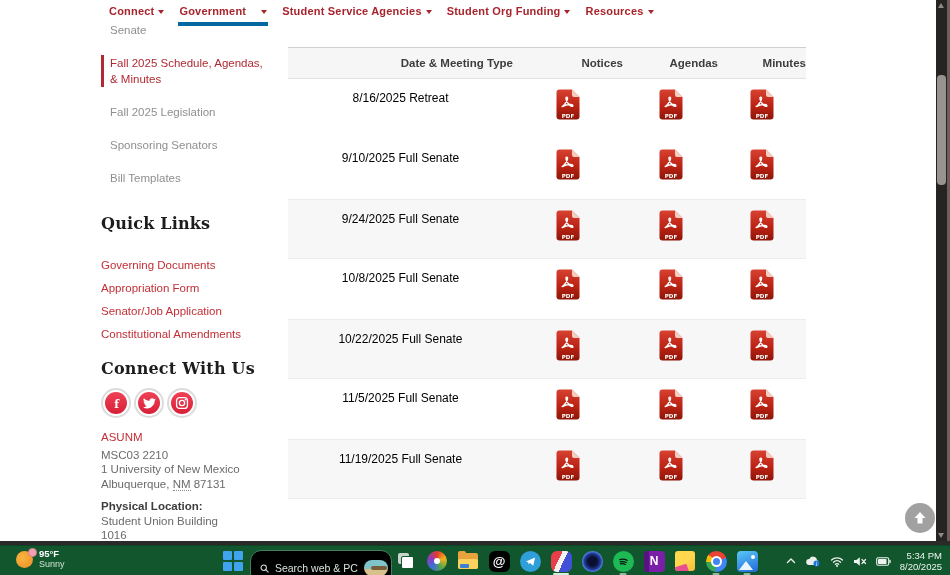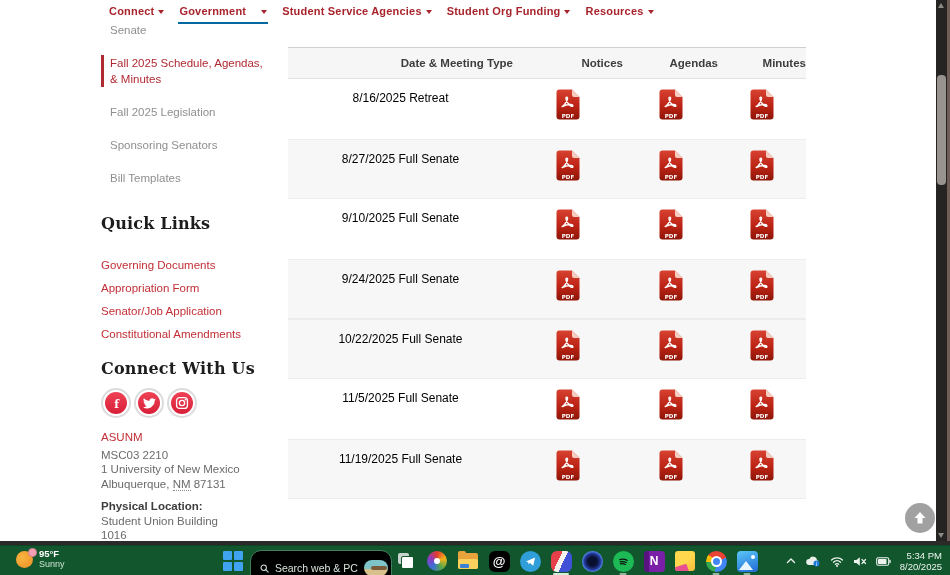--- a/index.html
+++ b/index.html
@@ -9,21 +9,21 @@
   }
   
   .page{position:absolute;left:0;top:0;width:936px;height:541px;background:#fff;overflow:hidden;}
 
   
   .topnav{position:absolute;left:108px;top:2px;display:flex;gap:13px;align-items:flex-start;}
   .nav-item{
     color:#a8242c;font-size:11px;font-weight:600;letter-spacing:.2px;
     display:flex;align-items:center;gap:4px;padding:3px 1px 5px;cursor:pointer;white-space:nowrap;
   }
-  .nav-item.active{border-bottom:2px solid #0369a1;gap:15px;}
+  .nav-item.active{border-bottom:4px solid #0369a1;gap:15px;}
   .caret{width:0;height:0;border-left:3.5px solid transparent;border-right:3.5px solid transparent;border-top:4px solid #a8242c;margin-top:1px;}
 
   
   .sidebar{position:absolute;left:101px;top:22px;width:172px;}
   .side-item{color:#8f8f8f;font-size:11.5px;padding:0 0 0 9px;margin:0 0 17px;line-height:16px;cursor:pointer;}
   .side-item.active{color:#b02a33;border-left:3px solid #b02a33;padding-left:6px;width:158px;}
   .slab{font-family:"DejaVu Serif",serif;font-weight:700;color:#1d1d1d;letter-spacing:.2px;}
   .ql-title{font-size:16px;margin:28px 0 26px;}
   .ql-link{color:#c22f36;font-size:11.5px;margin:1px 0 11px;cursor:pointer;}
   .cw-title{font-size:16px;margin:19px 0 10px;}
@@ -229,58 +229,58 @@
             <svg class="pdficon" viewBox="0 0 26 33">
               <use href="#pdficon-def"></use>
             </svg>
           </div>
           <div class="t-cell">
             <svg class="pdficon" viewBox="0 0 26 33">
               <use href="#pdficon-def"></use>
             </svg>
           </div>
         </div>
-        <div class="t-row alt">
-          <div class="t-date">8/27/2025 Full Senate</div>
-          <div class="t-cell">
-            <svg class="pdficon" viewBox="0 0 26 33">
-              <use href="#pdficon-def"></use>
-            </svg>
-          </div>
-          <div class="t-cell">
-            <svg class="pdficon" viewBox="0 0 26 33">
-              <use href="#pdficon-def"></use>
-            </svg>
-          </div>
-          <div class="t-cell">
-            <svg class="pdficon" viewBox="0 0 26 33">
-              <use href="#pdficon-def"></use>
-            </svg>
-          </div>
-        </div>
         <div class="t-row">
           <div class="t-date">9/10/2025 Full Senate</div>
           <div class="t-cell">
             <svg class="pdficon" viewBox="0 0 26 33">
               <use href="#pdficon-def"></use>
             </svg>
           </div>
           <div class="t-cell">
             <svg class="pdficon" viewBox="0 0 26 33">
               <use href="#pdficon-def"></use>
             </svg>
           </div>
           <div class="t-cell">
             <svg class="pdficon" viewBox="0 0 26 33">
               <use href="#pdficon-def"></use>
             </svg>
           </div>
         </div>
         <div class="t-row alt">
           <div class="t-date">9/24/2025 Full Senate</div>
+          <div class="t-cell">
+            <svg class="pdficon" viewBox="0 0 26 33">
+              <use href="#pdficon-def"></use>
+            </svg>
+          </div>
+          <div class="t-cell">
+            <svg class="pdficon" viewBox="0 0 26 33">
+              <use href="#pdficon-def"></use>
+            </svg>
+          </div>
+          <div class="t-cell">
+            <svg class="pdficon" viewBox="0 0 26 33">
+              <use href="#pdficon-def"></use>
+            </svg>
+          </div>
+        </div>
+        <div class="t-row">
+          <div class="t-date">10/8/2025 Full Senate</div>
           <div class="t-cell">
             <svg class="pdficon" viewBox="0 0 26 33">
               <use href="#pdficon-def"></use>
             </svg>
           </div>
           <div class="t-cell">
             <svg class="pdficon" viewBox="0 0 26 33">
               <use href="#pdficon-def"></use>
             </svg>
           </div>

